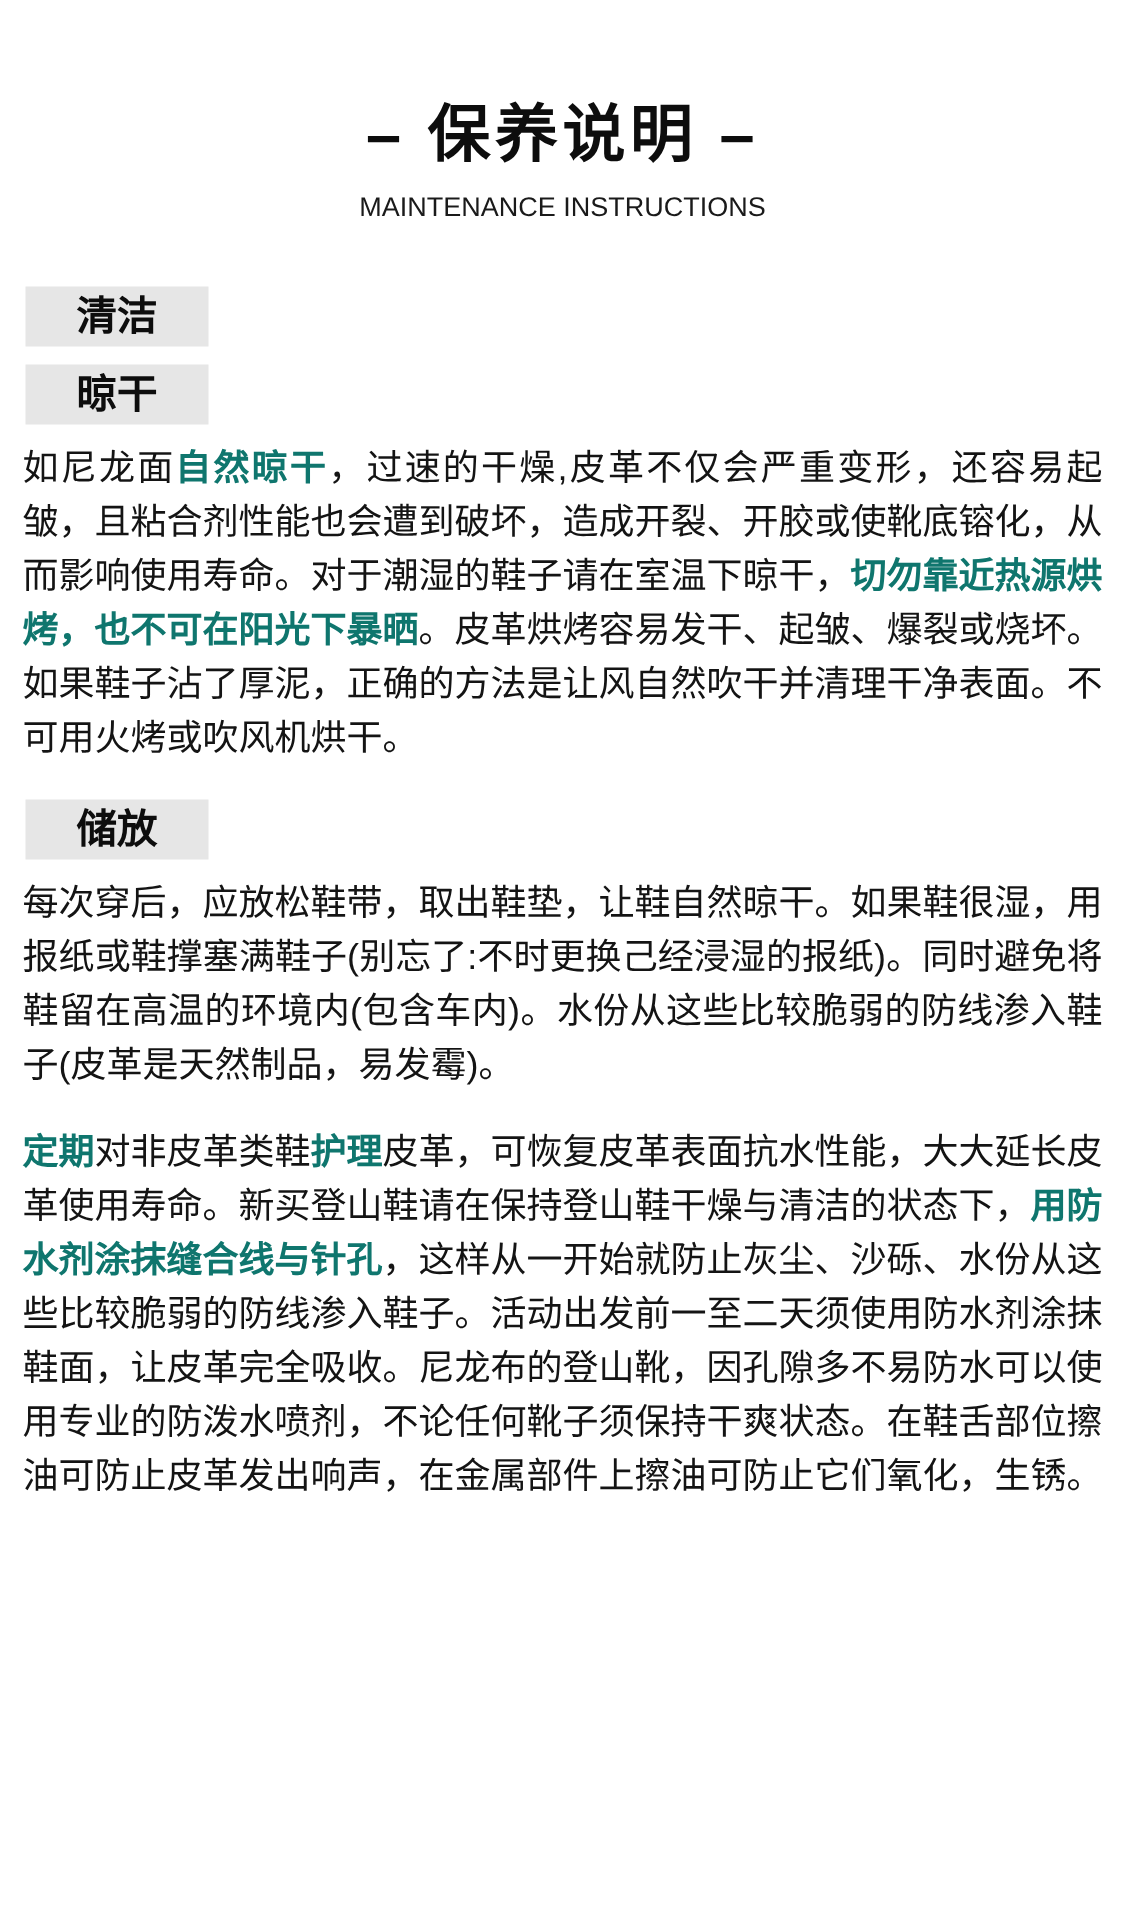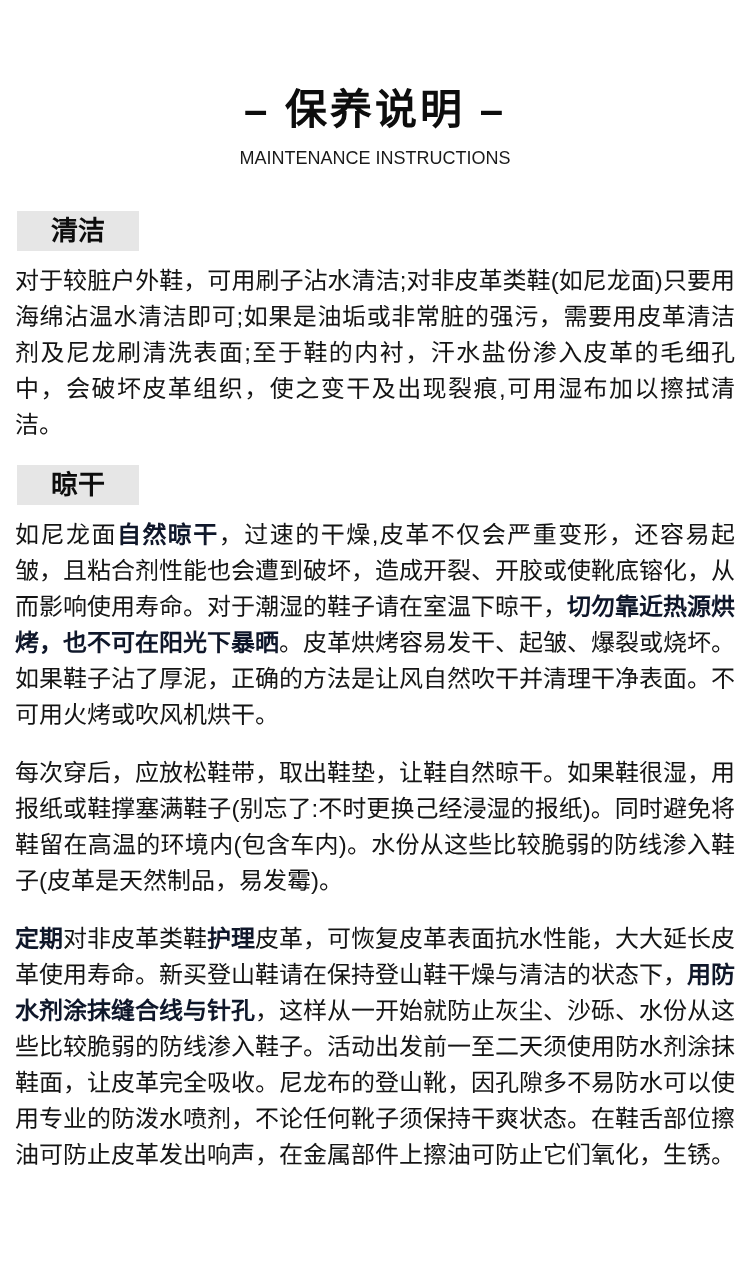--- a/index.html
+++ b/index.html
@@ -13,21 +13,21 @@
     background: var(--page-bg, #ffffff);
     color: var(--text, #111111);
     font-family: "Liberation Sans", "DejaVu Sans", sans-serif;
   }
   .page {
     width: 750px;
     height: 1270px;
     box-sizing: border-box;
   }
   .header {
-    padding-top: 84px;
+    padding-top: 64px;
     text-align: center;
   }
   .title {
     margin: 0;
     font-size: 42px;
     font-weight: 800;
     letter-spacing: 3px;
     line-height: 52px;
     color: #0d0d0d;
   }
@@ -55,32 +55,32 @@
   }
   .para {
     margin: 0 15px 22px 15px;
     font-size: 24px;
     line-height: 36px;
     text-align: justify;
     color: #141414;
   }
   .para .b {
     font-weight: 700;
-    color: #0f172a;
+    color: #0f766e;
   }
 </style>
 </head>
 <body style="--page-bg: #ffffff; --text: #111111; --chip-bg: #e6e6e6;">
 
 <div class="page">
   <header class="header">
     <h1 class="title">– 保养说明 –</h1>
     <div class="subtitle">MAINTENANCE INSTRUCTIONS</div>
   </header>
   <main id="sections" class="sections">
       <div class="chip">清洁</div>
-      <p class="para"><span>对于较脏户外鞋，可用刷子沾水清洁;对非皮革类鞋(如尼龙面)只要用海绵沾温水清洁即可;如果是油垢或非常脏的强污，需要用皮革清洁剂及尼龙刷清洗表面;至于鞋的内衬，汗水盐份渗入皮革的毛细孔中，会破坏皮革组织，使之变干及出现裂痕,可用湿布加以擦拭清洁。</span></p>
       <div class="chip">晾干</div>
       <p class="para"><span>如尼龙面</span><span class="b">自然晾干</span><span>，过速的干燥,皮革不仅会严重变形，还容易起皱，且粘合剂性能也会遭到破坏，造成开裂、开胶或使靴底镕化，从而影响使用寿命。对于潮湿的鞋子请在室温下晾干，</span><span class="b">切勿靠近热源烘烤，也不可在阳光下暴晒</span><span>。皮革烘烤容易发干、起皱、爆裂或烧坏。如果鞋子沾了厚泥，正确的方法是让风自然吹干并清理干净表面。不可用火烤或吹风机烘干。</span></p>
+      <div class="chip">储放</div>
       <p class="para"><span>每次穿后，应放松鞋带，取出鞋垫，让鞋自然晾干。如果鞋很湿，用报纸或鞋撑塞满鞋子(别忘了:不时更换己经浸湿的报纸)。同时避免将鞋留在高温的环境内(包含车内)。水份从这些比较脆弱的防线渗入鞋子(皮革是天然制品，易发霉)。</span></p>
       <p class="para"><span class="b">定期</span><span>对非皮革类鞋</span><span class="b">护理</span><span>皮革，可恢复皮革表面抗水性能，大大延长皮革使用寿命。新买登山鞋请在保持登山鞋干燥与清洁的状态下，</span><span class="b">用防水剂涂抹缝合线与针孔</span><span>，这样从一开始就防止灰尘、沙砾、水份从这些比较脆弱的防线渗入鞋子。活动出发前一至二天须使用防水剂涂抹鞋面，让皮革完全吸收。尼龙布的登山靴，因孔隙多不易防水可以使用专业的防泼水喷剂，不论任何靴子须保持干爽状态。在鞋舌部位擦油可防止皮革发出响声，在金属部件上擦油可防止它们氧化，生锈。</span></p>
     </main>
 </div>
 
 </body></html>

